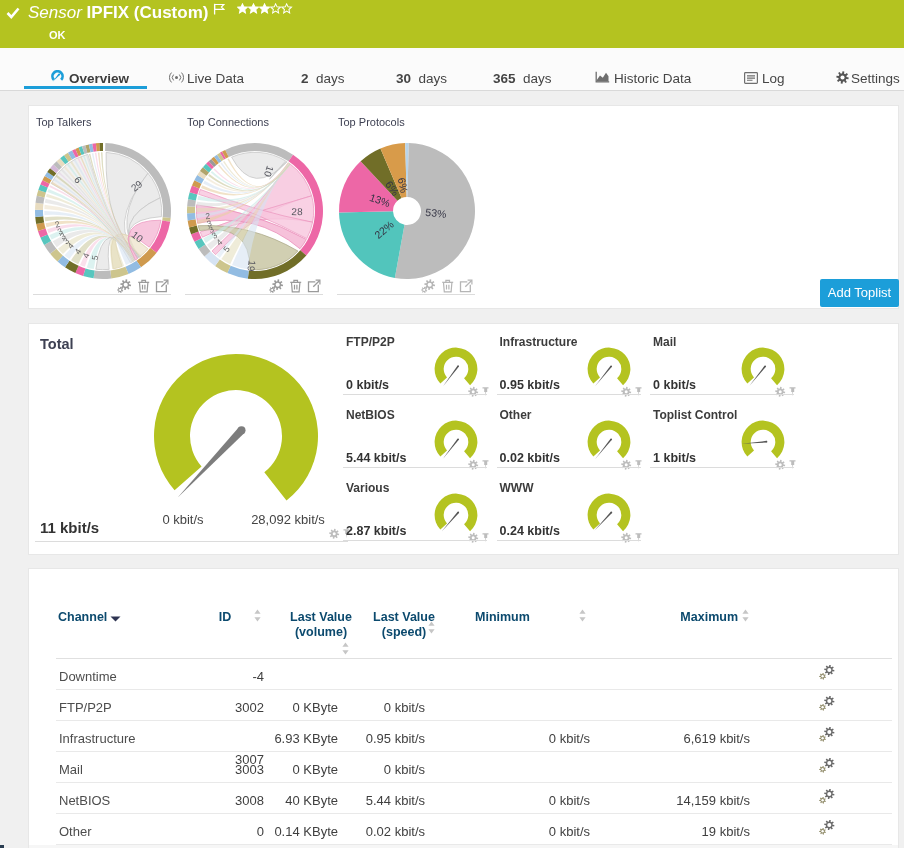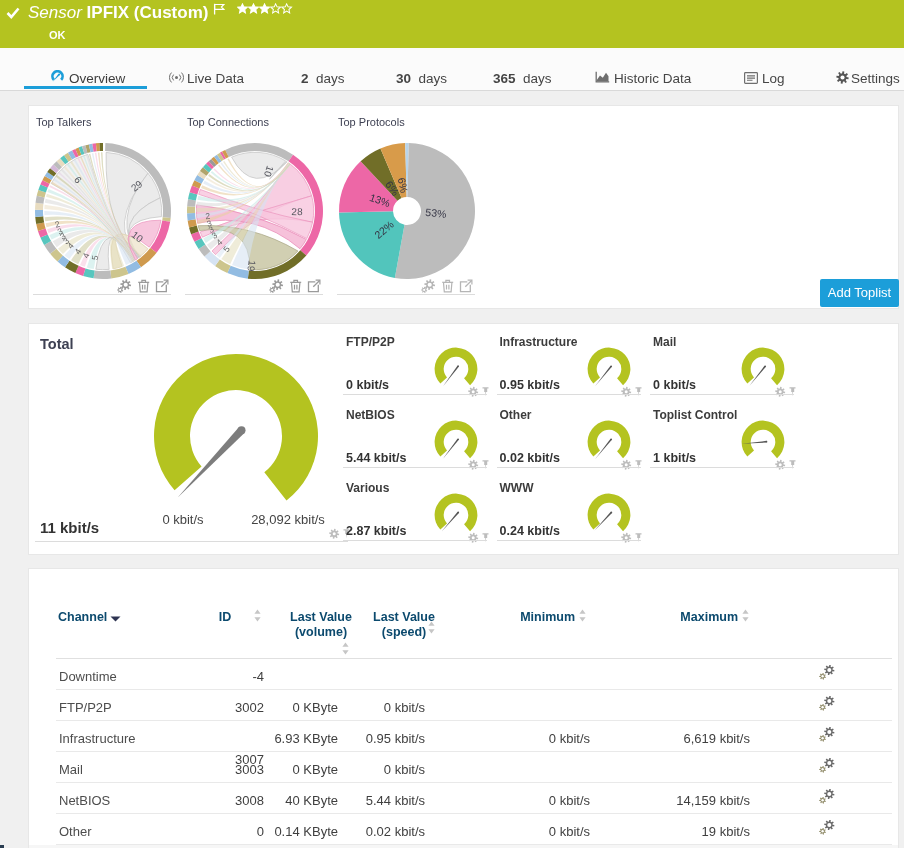--- a/index.html
+++ b/index.html
@@ -39,21 +39,21 @@
       <path d="M5.5,0.6 L7,3.8 L10.6,4.2 L7.9,6.6 L8.7,10.2 L5.5,8.3 L2.3,10.2 L3.1,6.6 L0.4,4.2 L4,3.8 Z" fill="none" stroke="#fff" stroke-width="1.1"></path>
     </g>
   </svg>
 <div class="abs" style="left:49px;top:29px;font-size:11px;font-weight:bold;color:#fff">OK</div>
 <div class="abs" style="left:0;top:48px;width:904px;height:43px;background:#fbfbfb;border-bottom:1px solid #d9d9d9"></div>
 <svg width="15" height="14" viewBox="0 0 15 14" style="position:absolute;left:50px;top:70px">
     <path d="M2.9,10.75 A6.4,6.4 0 1 1 12.1,10.75 L10.16,8.87 A3.7,3.7 0 1 0 4.84,8.87 Z" fill="#1c9ed9"></path>
     <path d="M8.5,3.84 L2.68,11.65 L9.84,5.04 Z" fill="#1c9ed9"></path>
     <circle cx="9.17" cy="4.44" r="0.9" fill="#1c9ed9"></circle>
   </svg>
-<div class="tab" style="left:69px;font-weight:normal;color:#3d3d3d">Overview</div>
+<div class="tab" style="left:69px;font-weight:bold;color:#3d3d3d">Overview</div>
 <div class="abs" style="left:24px;top:86px;width:123px;height:3px;background:#1c9ed9"></div>
 <svg width="15" height="13" viewBox="0 0 15 13" style="position:absolute;left:169px;top:71px">
 <circle cx="7.5" cy="6.5" r="1.5" fill="#6e6e6e"></circle>
 <g fill="none" stroke="#6e6e6e" stroke-width="1.0">
 <path d="M4.6,3.6 a4.1,4.1 0 0 0 0,5.8 M10.4,3.6 a4.1,4.1 0 0 1 0,5.8"></path>
 <path d="M2.5,1.6 a6.9,6.9 0 0 0 0,9.8 M12.5,1.6 a6.9,6.9 0 0 1 0,9.8"></path>
 </g>
   </svg>
 <div class="tab" style="left:187px">Live Data</div>
 <div class="tab" style="left:301px"><b>2</b>&nbsp; days</div>
@@ -460,21 +460,21 @@
 <div class="th" style="left:271px;top:610px;width:100px;text-align:center;line-height:15px">Last Value<br>(volume)</div>
 <div style="position:absolute;left:341px;top:642px;line-height:0"><svg width="9" height="13" viewBox="0 0 9 13">
       <path d="M4.5,0.6 L7.6,4.8 H1.4 Z" fill="#c6c6c6"></path>
       <path d="M4.5,12.4 L7.6,8.2 H1.4 Z" fill="#c6c6c6"></path>
     </svg></div>
 <div class="th" style="left:354px;top:610px;width:100px;text-align:center;line-height:15px">Last Value<br>(speed)</div>
 <div style="position:absolute;left:427px;top:621px;line-height:0"><svg width="9" height="13" viewBox="0 0 9 13">
       <path d="M4.5,0.6 L7.6,4.8 H1.4 Z" fill="#c6c6c6"></path>
       <path d="M4.5,12.4 L7.6,8.2 H1.4 Z" fill="#c6c6c6"></path>
     </svg></div>
-<div class="th" style="left:475px;top:610px;width:100px;text-align:right">Minimum</div>
+<div class="th" style="left:475px;top:610px;width:100px;text-align:left">Minimum</div>
 <div style="position:absolute;left:578px;top:609px;line-height:0"><svg width="9" height="13" viewBox="0 0 9 13">
       <path d="M4.5,0.6 L7.6,4.8 H1.4 Z" fill="#c6c6c6"></path>
       <path d="M4.5,12.4 L7.6,8.2 H1.4 Z" fill="#c6c6c6"></path>
     </svg></div>
 <div class="th" style="left:638px;top:610px;width:100px;text-align:right">Maximum</div>
 <div style="position:absolute;left:741px;top:609px;line-height:0"><svg width="9" height="13" viewBox="0 0 9 13">
       <path d="M4.5,0.6 L7.6,4.8 H1.4 Z" fill="#c6c6c6"></path>
       <path d="M4.5,12.4 L7.6,8.2 H1.4 Z" fill="#c6c6c6"></path>
     </svg></div>
 <div class="hl" style="left:56px;top:658px;width:836px;background:#e0e0e0"></div>

